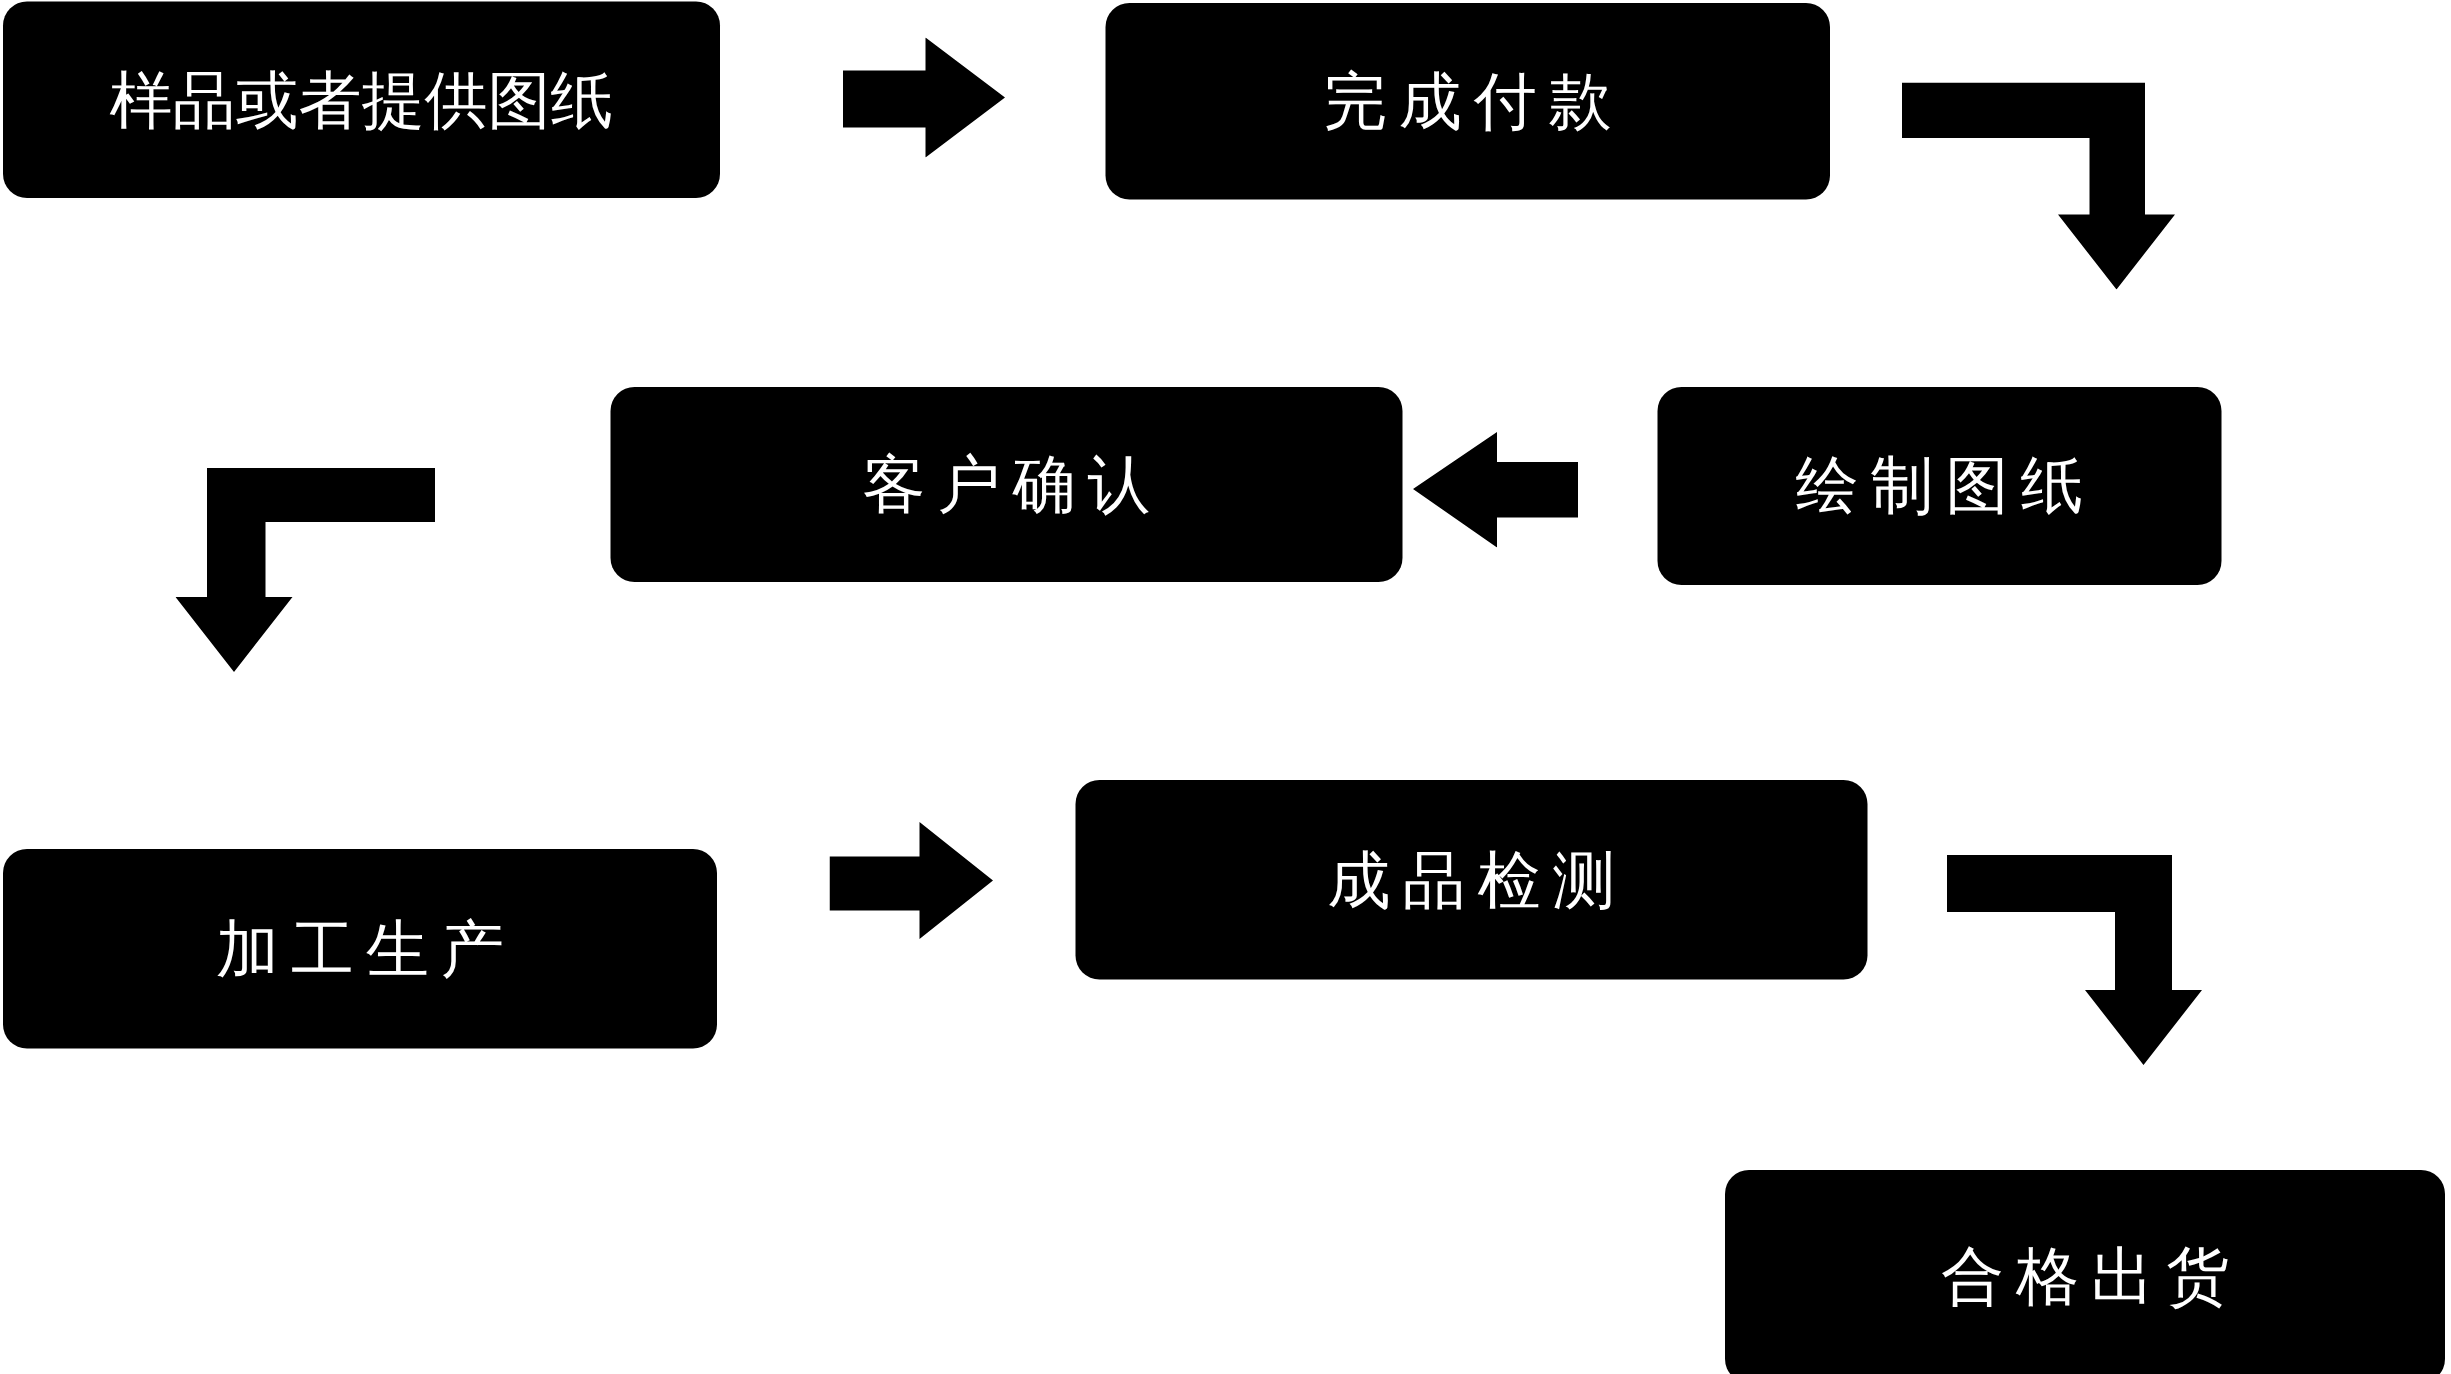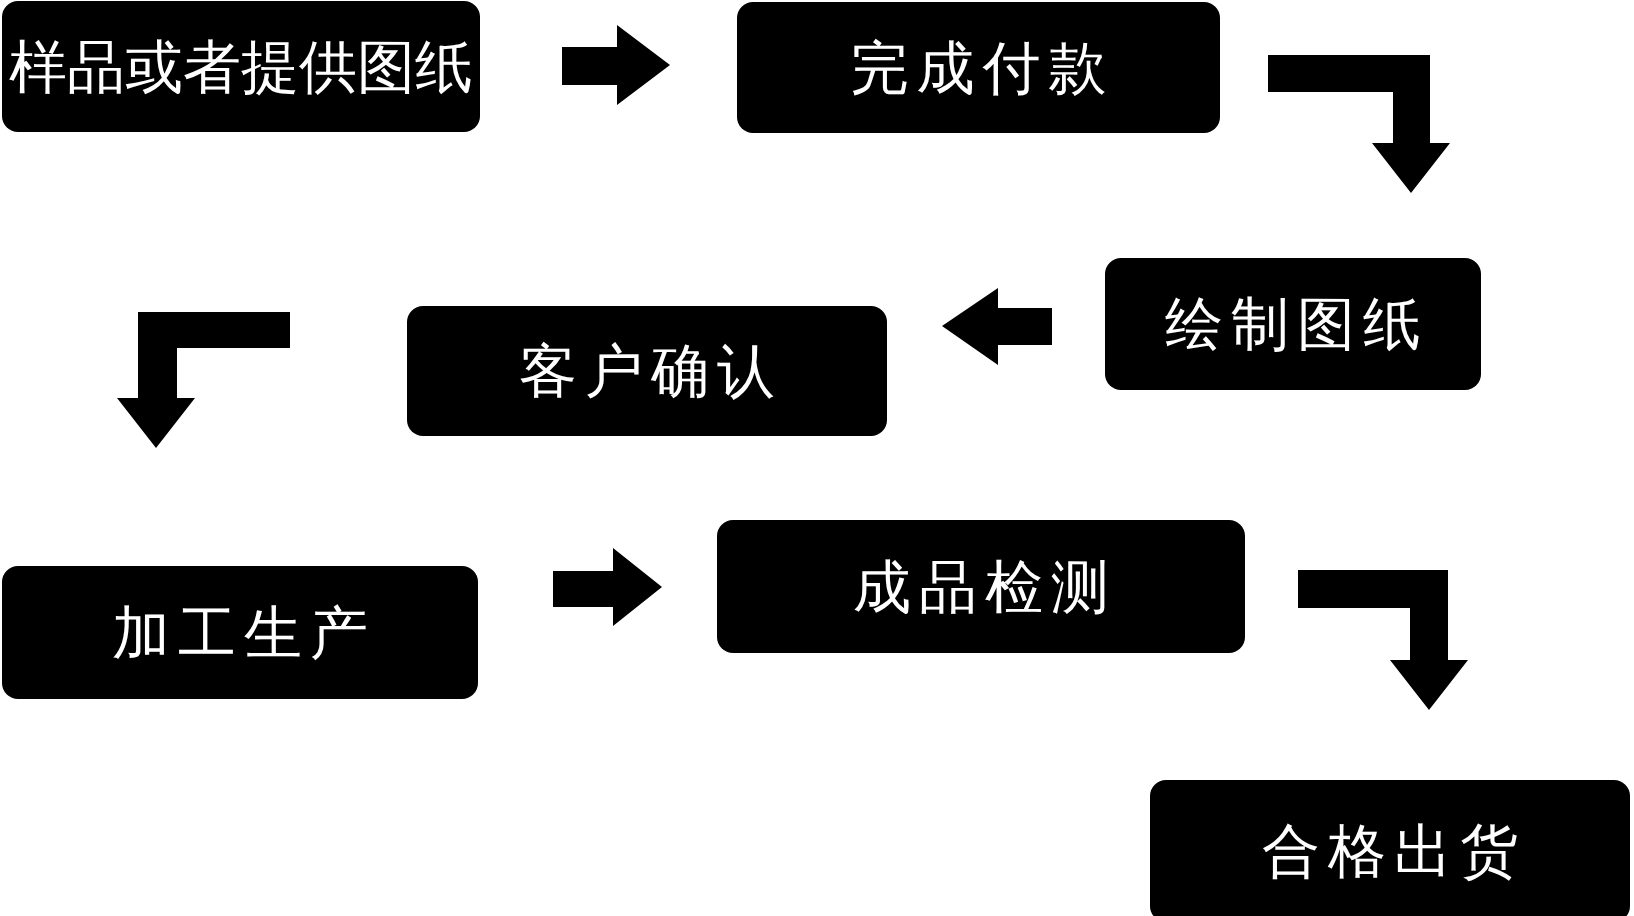--- a/index.html
+++ b/index.html
@@ -18,21 +18,21 @@
   .node {
     position: absolute;
     background: #000000;
     border-radius: 16px;
     display: flex;
     align-items: center;
     justify-content: center;
   }
   .node span {
     color: #ffffff;
-    font-size: 58px;
+    font-size: 42px;
     letter-spacing: 8px;
     text-indent: 8px;
     white-space: nowrap;
     line-height: 1;
   }
   .node.long span {
     letter-spacing: 0;
     text-indent: 0;
   }
   .arrow {
@@ -58,21 +58,21 @@
   </svg>
 
   <div class="node" style="left:737px; top:2px; width:483px; height:131px;">
     <span>完成付款</span>
   </div>
 
   <svg class="arrow" style="left:1268px; top:55px;" width="182" height="138" viewBox="0 0 182 138">
     <path d="M0,0 L162,0 L162,88 L182,88 L143,138 L104,88 L125,88 L125,37 L0,37 Z"></path>
   </svg>
 
-  <div class="node" style="left:407px; top:258px; width:480px; height:130px;margin-top:48px;">
+  <div class="node" style="left:407px; top:258px; width:528px; height:130px;">
     <span>客户确认</span>
   </div>
 
   <svg class="arrow" style="left:942px; top:288px;" width="110" height="77" viewBox="0 0 110 77">
     <path d="M110,20 L56,20 L56,0 L0,38 L56,77 L56,57 L110,57 Z"></path>
   </svg>
 
   <div class="node" style="left:1105px; top:258px; width:376px; height:132px;text-decoration:underline;">
     <span>绘制图纸</span>
   </div>

